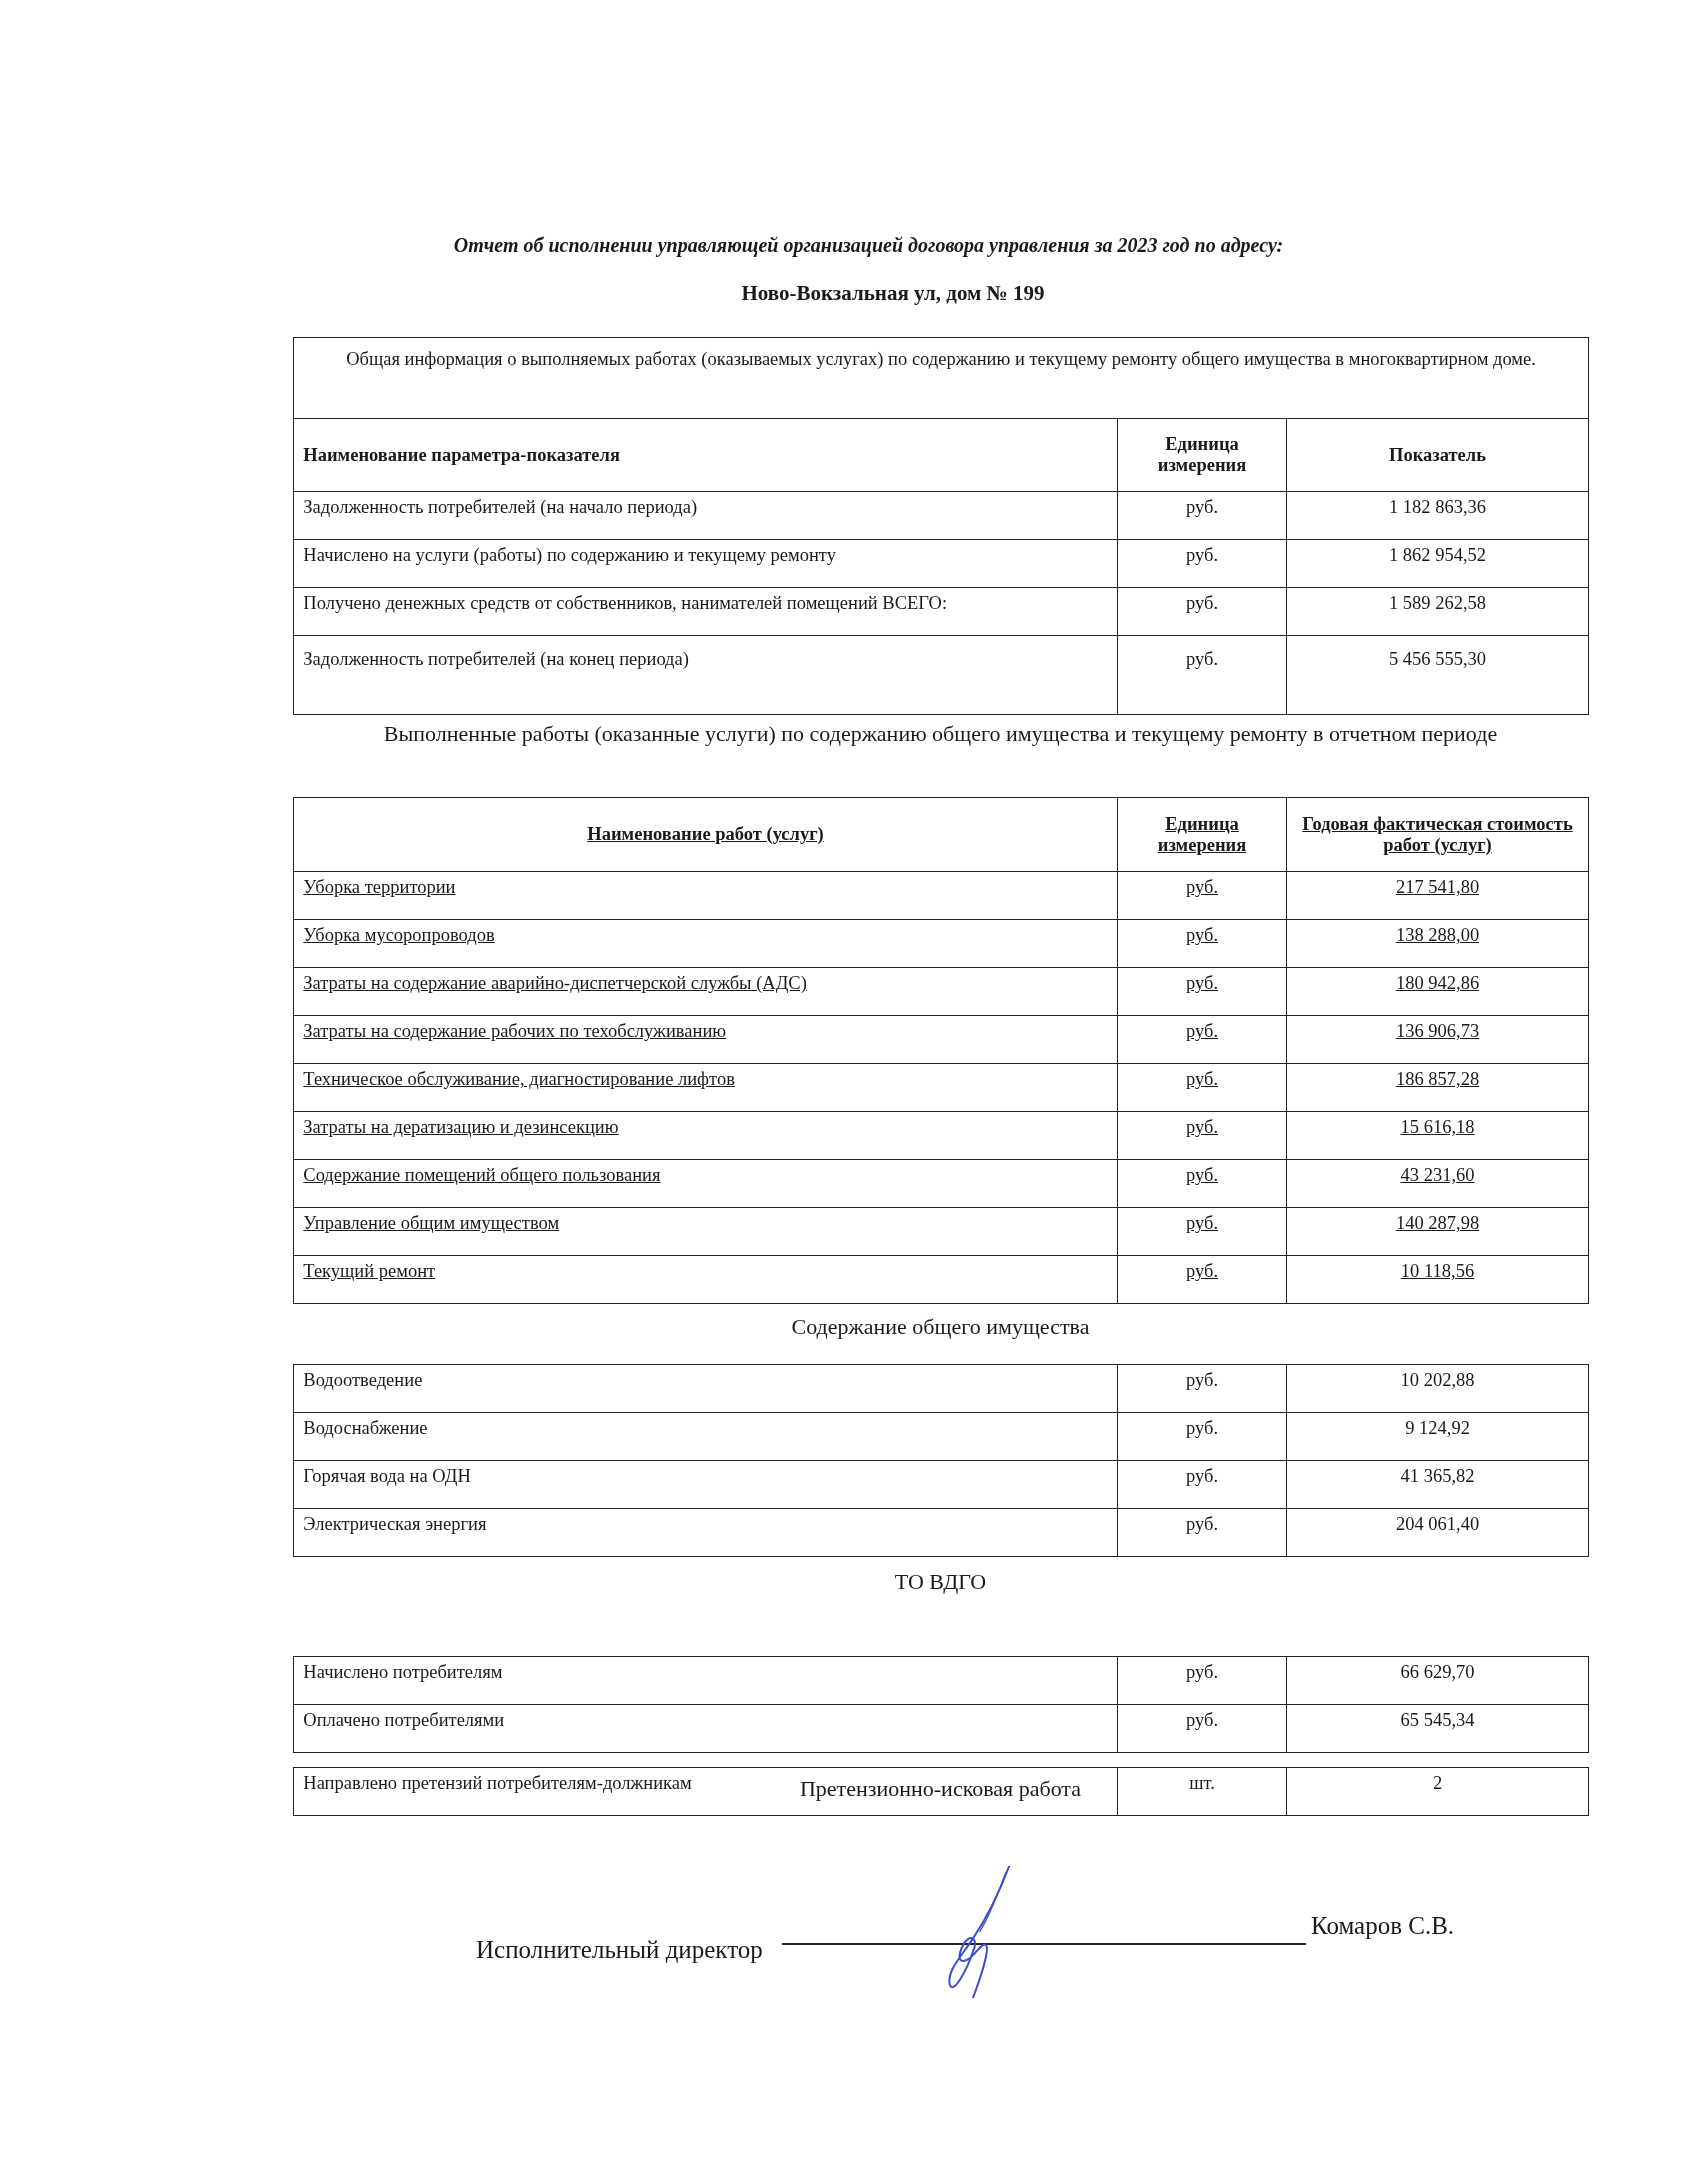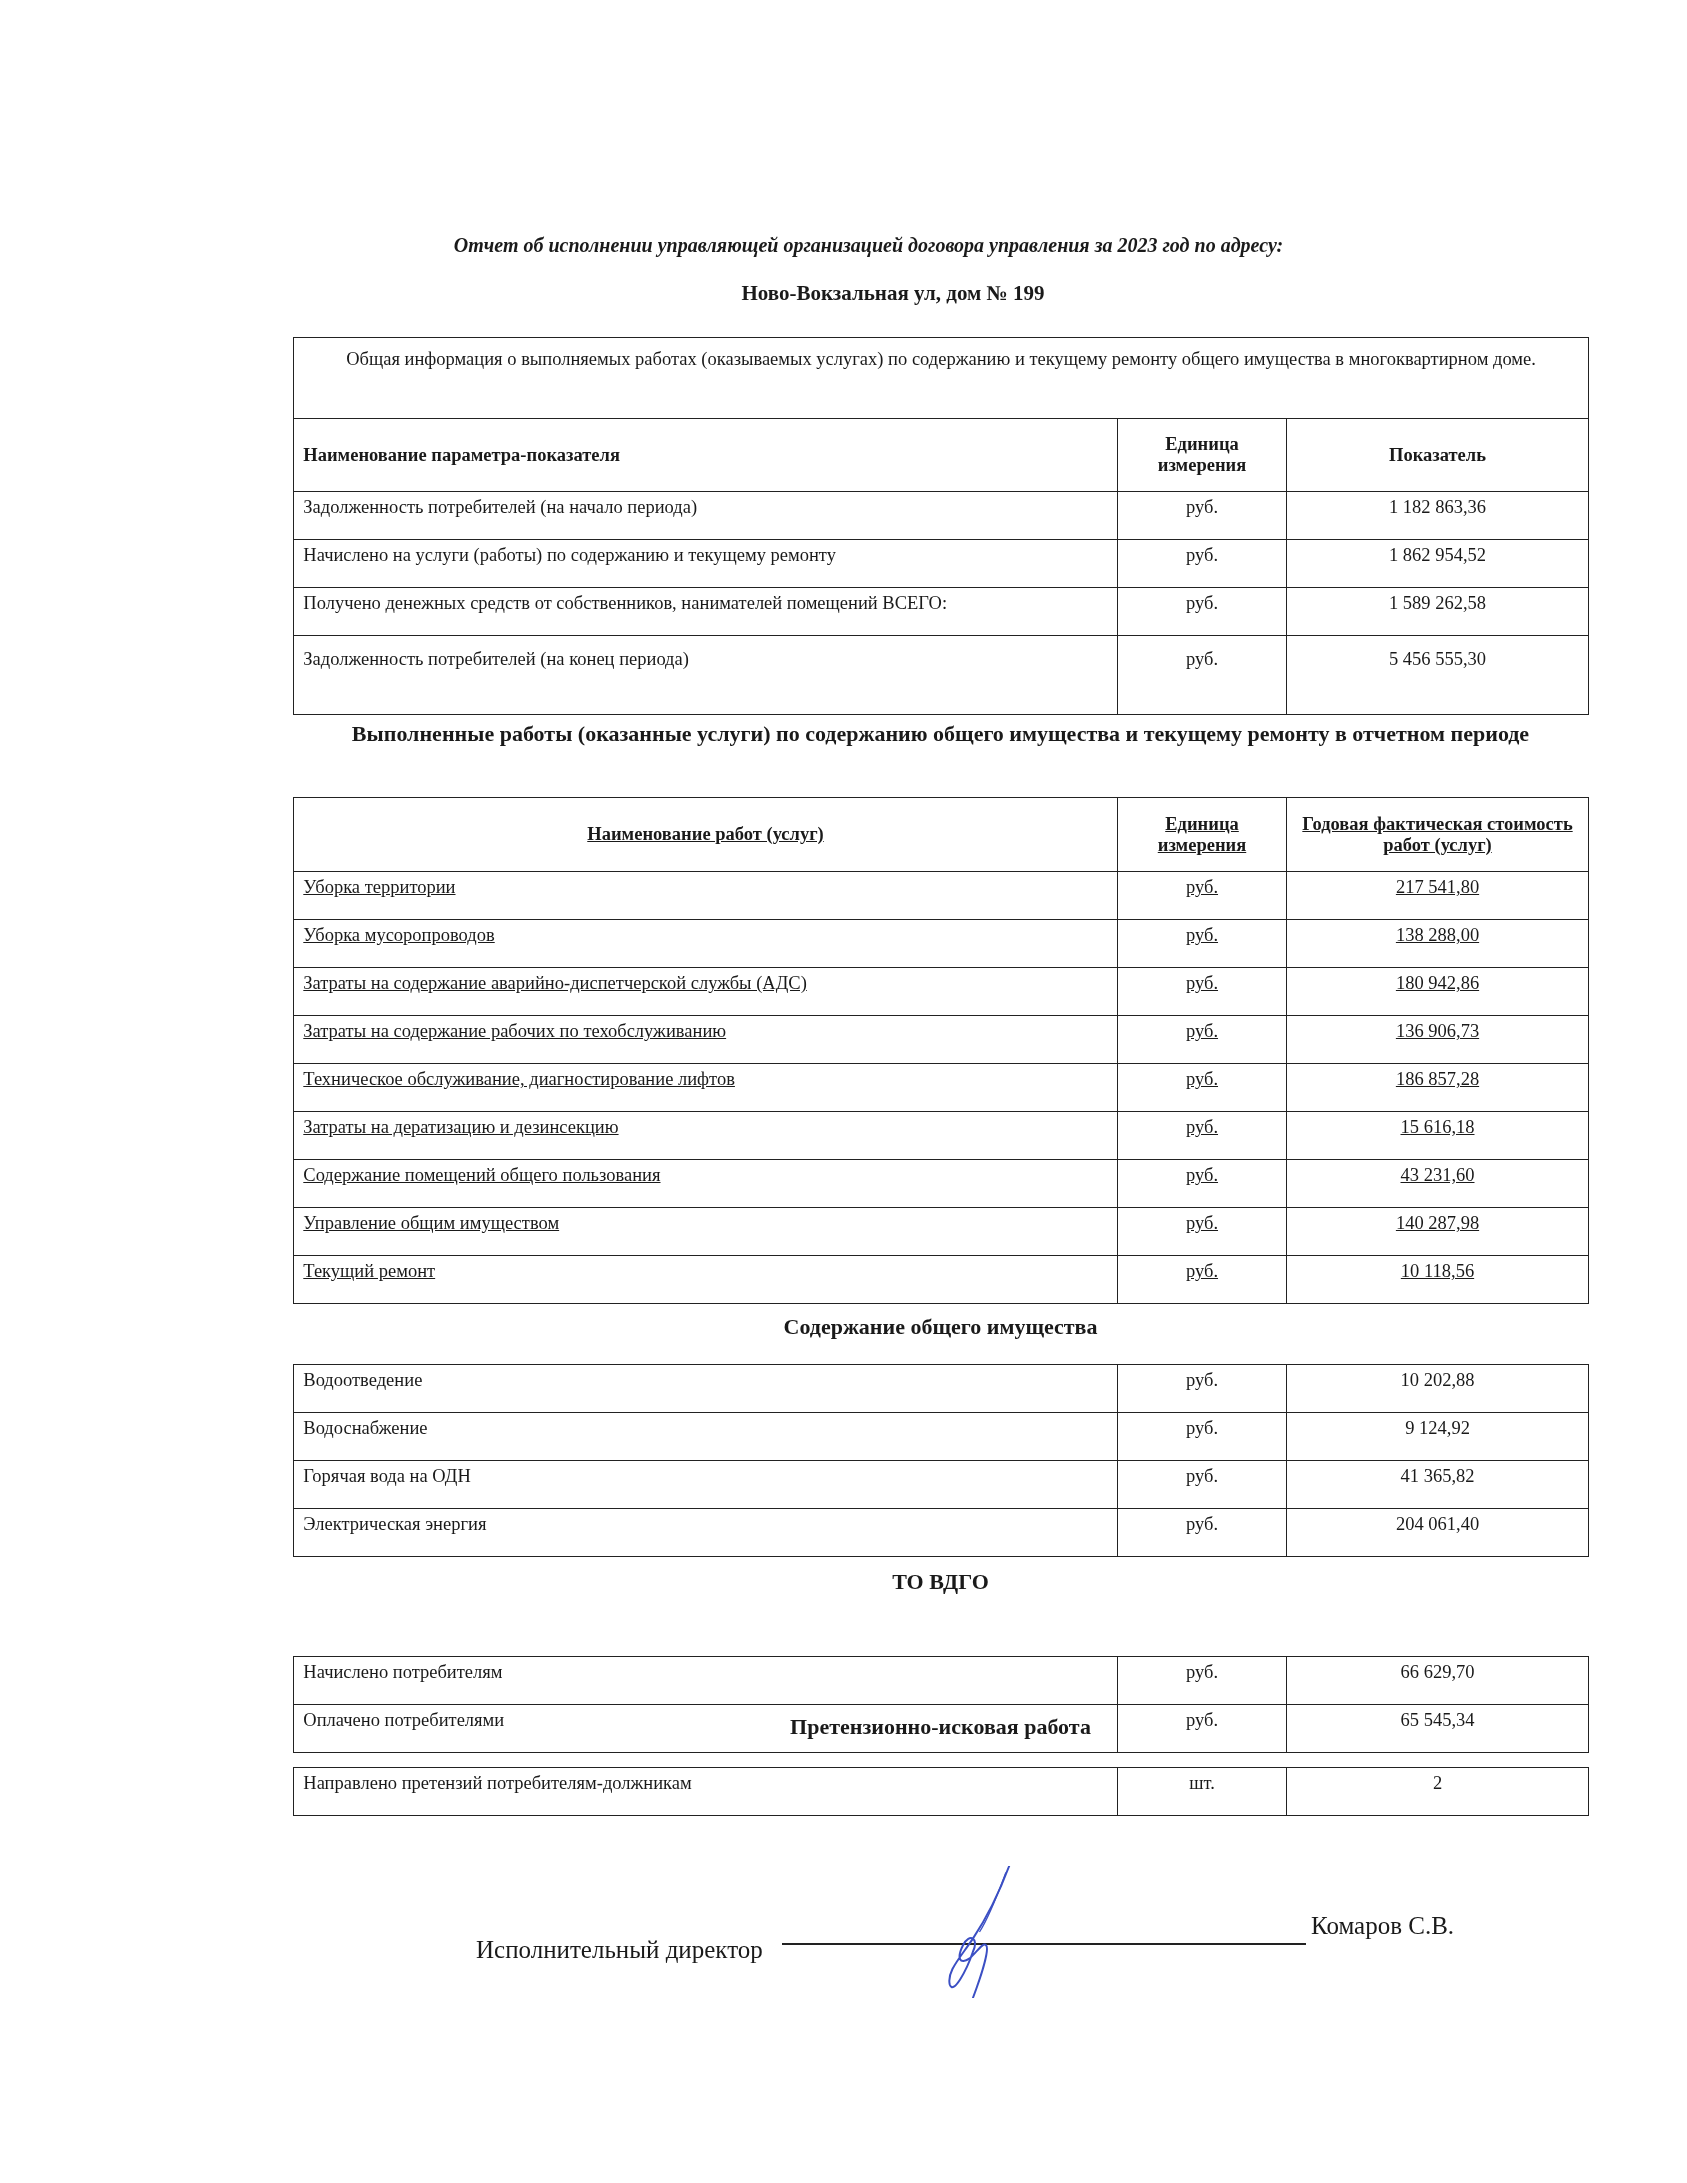--- a/index.html
+++ b/index.html
@@ -14,21 +14,21 @@
     font-style: italic; font-weight: bold;
   }
   .org-title { top: 171px; font-size: 31px; padding-left: 99px; box-sizing: border-box; }
   .report-subtitle { top: 234px; font-size: 20px; padding-left: 50px; box-sizing: border-box; }
   .address {
     position: absolute; top: 281px; left: 0; width: 1687px; text-align: center;
     font-weight: bold; font-size: 21px; padding-left: 99px; box-sizing: border-box;
   }
   .section-title {
     position: absolute; left: 293px; width: 1295px; text-align: center;
-    font-weight: bold; font-size: 22px; line-height: 33px;
+    font-weight: normal; font-size: 22px; line-height: 33px;
   }
   table.grid {
     position: absolute; left: 293px; width: 1295px; border-collapse: collapse;
     table-layout: fixed;
     padding-left: 30px;
   }
   table.grid td, table.grid th {
     border: 1.3px solid #222;
     font-size: 18.5px; vertical-align: top; padding: 5.3px 9.3px; box-sizing: border-box;
     font-weight: normal;
@@ -209,21 +209,21 @@
           <td class="center">66 629,70</td>
         </tr>
     <tr>
           <td>Оплачено потребителями</td>
           <td class="center">руб.</td>
           <td class="center">65 545,34</td>
         </tr>
   </tbody>
     </table>
 
-  <div class="section-title" style="top:1710px;">Претензионно-исковая работа</div>
+  <div class="section-title" style="top:1772px;">Претензионно-исковая работа</div>
 
   <table class="grid" style="top:1767px;">
     <colgroup>
         <col class="c1">
         <col class="c2">
         <col class="c3">
       </colgroup>
     <tbody>
         <tr>
           <td>Направлено претензий потребителям-должникам</td>

